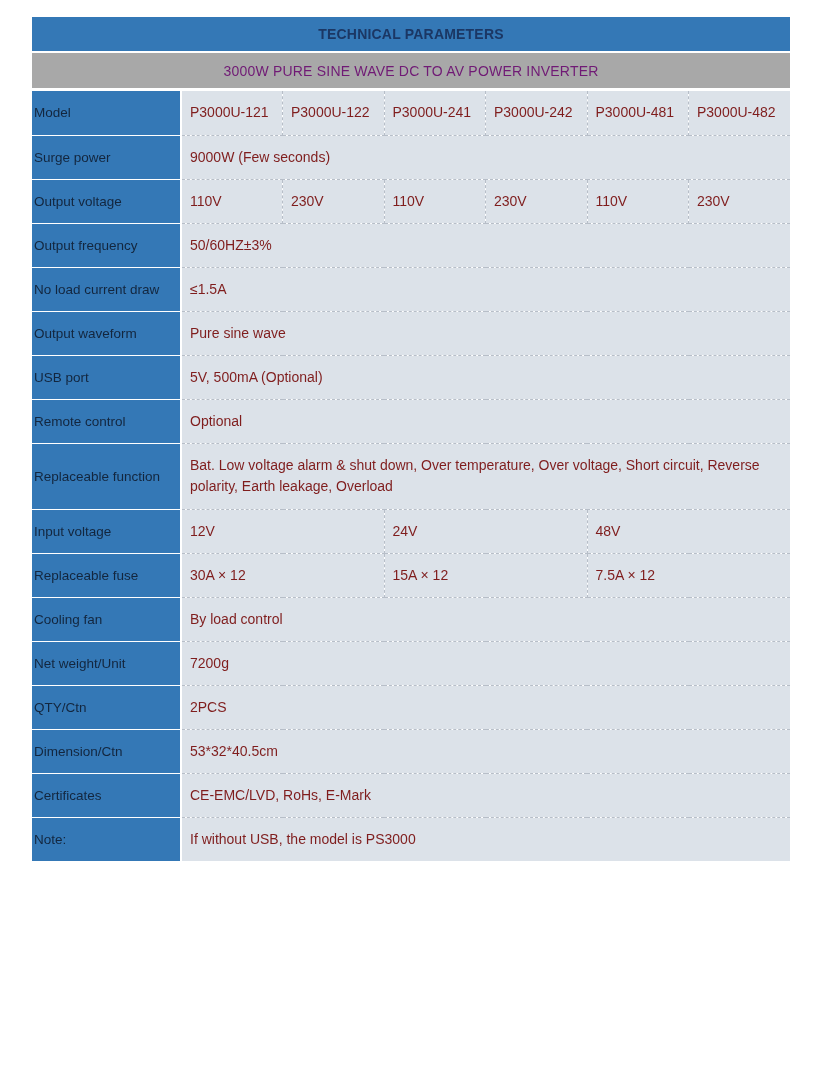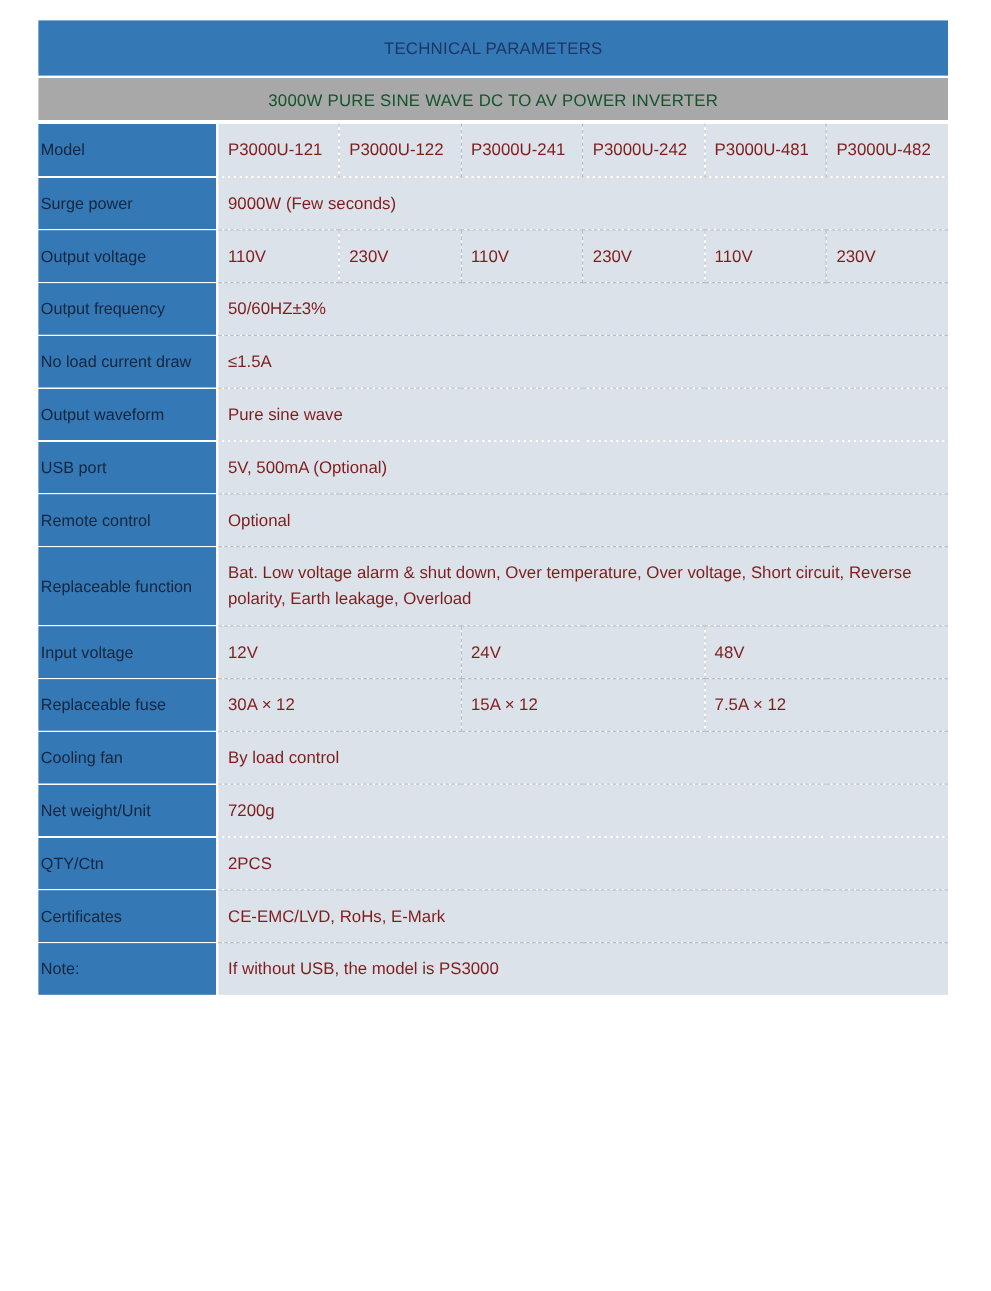--- a/index.html
+++ b/index.html
@@ -12,34 +12,35 @@
     font-family: "Liberation Sans", sans-serif;
     overflow: hidden;
   }
   .table-wrap {
     position: absolute;
     left: 32px;
     top: 17px;
     width: 758px;
   }
   .band-title {
-    height: 46px;
+    height: 34px;
     background: #3478b6;
     color: #1b3764;
     display: flex;
     align-items: center;
     justify-content: center;
     font-size: 14px;
     margin-bottom: 2px;
     letter-spacing: 0.2px;
+    font-weight: bold;
   }
   .band-sub {
     height: 35px;
     background: #a8a8a8;
-    color: #14532d;
+    color: #701a75;
     display: flex;
     align-items: center;
     justify-content: center;
     font-size: 14px;
     margin-bottom: 3px;
     letter-spacing: 0.2px;
   }
   table.spec {
     border-collapse: collapse;
     table-layout: fixed;
@@ -157,20 +158,24 @@
           </tr>
           <tr>
             <td class="label-cell">Net weight/Unit</td>
             <td class="value-cell" colspan="6">7200g</td>
           </tr>
           <tr>
             <td class="label-cell">QTY/Ctn</td>
             <td class="value-cell" colspan="6">2PCS</td>
           </tr>
           <tr>
+            <td class="label-cell">Dimension/Ctn</td>
+            <td class="value-cell" colspan="6">53*32*40.5cm</td>
+          </tr>
+          <tr>
             <td class="label-cell">Certificates</td>
             <td class="value-cell" colspan="6">CE-EMC/LVD, RoHs, E-Mark</td>
           </tr>
           <tr>
             <td class="label-cell">Note:</td>
             <td class="value-cell" colspan="6">If without USB, the model is PS3000</td>
           </tr>
         </tbody>
     </table>
 

